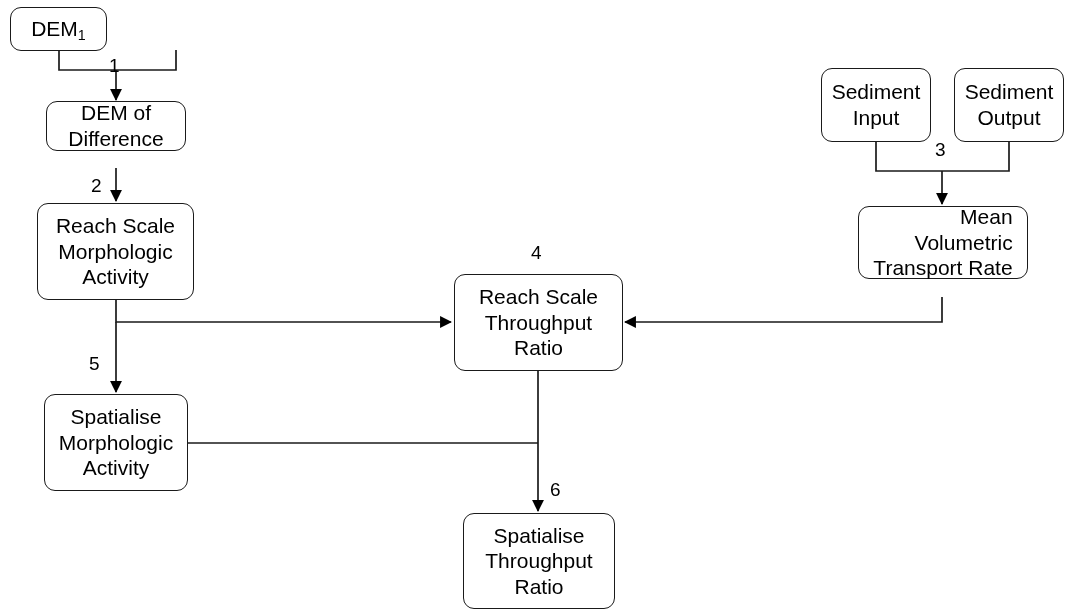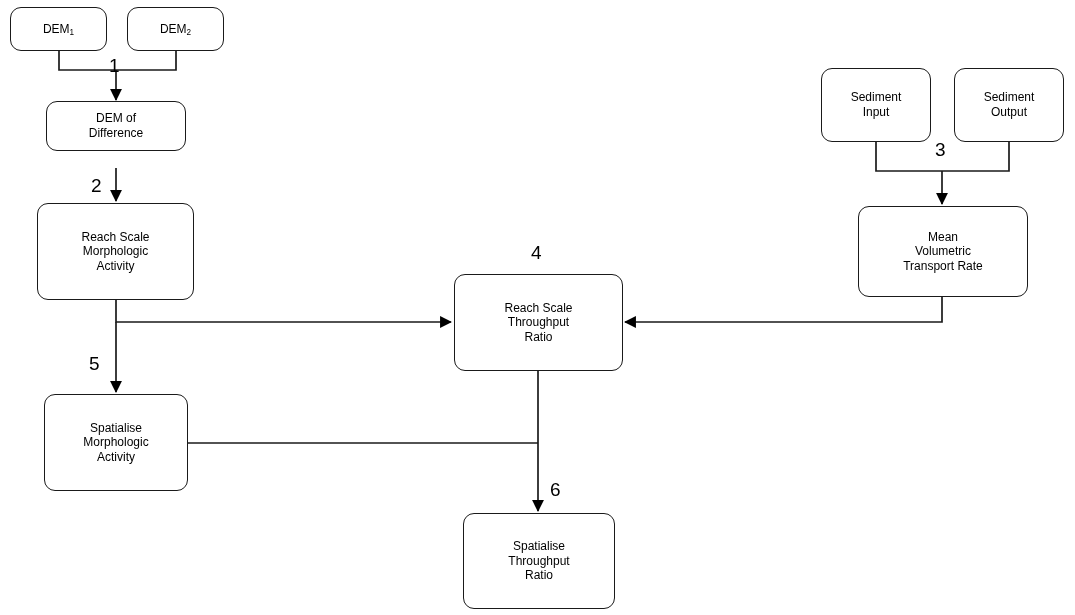--- a/index.html
+++ b/index.html
@@ -27,21 +27,21 @@
     position: absolute;
     box-sizing: border-box;
     border: 1.6px solid #1a1a1a;
     border-radius: 11px;
     background: #ffffff;
     display: flex;
     align-items: center;
     justify-content: center;
     text-align: center;
     color: #000000;
-    font-size: 12px;
+    font-size: 21px;
     line-height: 1.22;
     z-index: 2;
   }
   .node .label {
     display: block;
     padding: 0 6px;
     white-space: pre-line;
   }
   .node sub {
     font-size: 0.68em;
@@ -88,23 +88,20 @@
 
       <path d="M 942 297 L 942 322 L 625 322" marker-end="url(#arrow)"></path>
 
     </g>
   </svg>
 
   <div class="node" style="left:10px; top:7px; width:97px; height:44px;">
     <span class="label"><span>DEM</span><sub>1</sub></span>
   </div>
 
-  <div class="node" style="left:127px; top:7px; width:97px; height:44px;">
-    <span class="label"><span>DEM</span><sub>2</sub></span>
-  </div>
 
   <div class="node" style="left:46px; top:101px; width:140px; height:50px;">
     <span class="label">DEM of
 Difference</span>
   </div>
 
   <div class="node" style="left:37px; top:203px; width:157px; height:97px;">
     <span class="label">Reach Scale
 Morphologic
 Activity</span>
@@ -131,21 +128,21 @@
   <div class="node" style="left:821px; top:68px; width:110px; height:74px;">
     <span class="label">Sediment
 Input</span>
   </div>
 
   <div class="node" style="left:954px; top:68px; width:110px; height:74px;">
     <span class="label">Sediment
 Output</span>
   </div>
 
-  <div class="node" style="left:858px; top:206px; width:170px; height:91px;">
+  <div class="node" style="left:858px; top:206px; width:170px; height:73px;text-align:right;">
     <span class="label">Mean
 Volumetric
 Transport Rate</span>
   </div>
 
   <div class="edge-label" style="left:109px; top:56px;">1</div>
 
   <div class="edge-label" style="left:91px; top:176px;">2</div>
 
   <div class="edge-label" style="left:935px; top:140px;">3</div>

